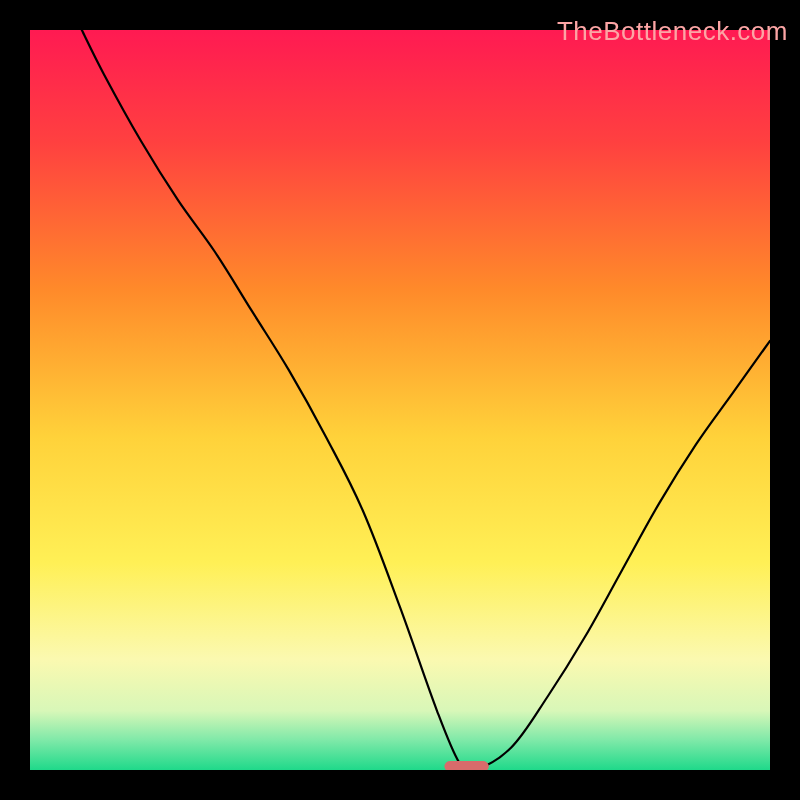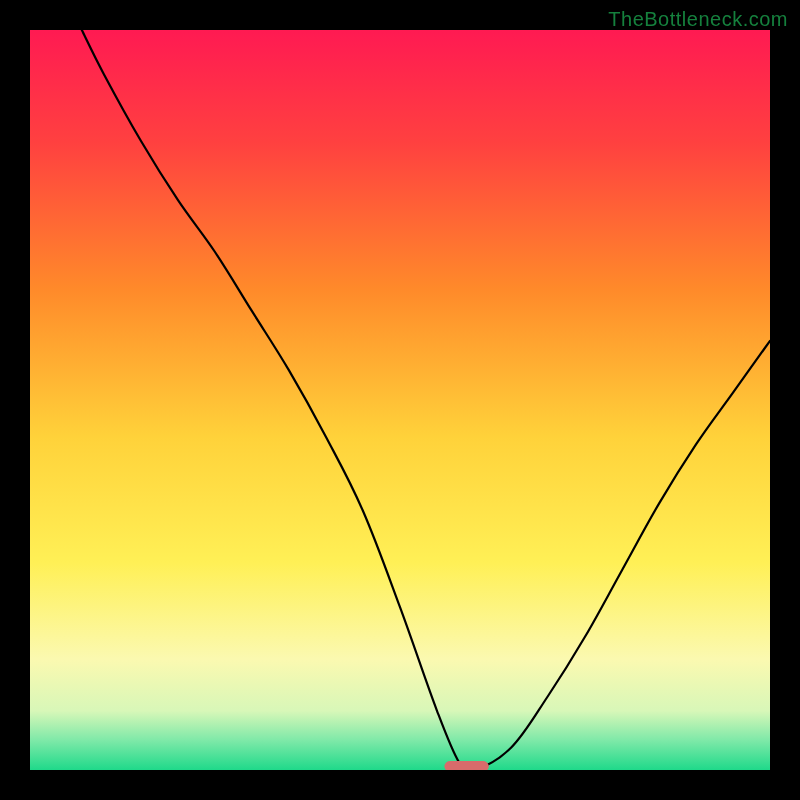--- a/index.html
+++ b/index.html
@@ -11,25 +11,25 @@
     overflow: hidden;
   }
   .container {
     position: relative;
     width: 800px;
     height: 800px;
     background: #000;
   }
   .watermark {
     position: absolute;
-    top: 8px;
+    top: 16px;
     right: 12px;
     font-family: Arial, Helvetica, sans-serif;
-    font-size: 20px;
-    color: #15803d;
+    font-size: 26px;
+    color: #fca5a5;
     letter-spacing: 0.5px;
     z-index: 5;
   }
   .plot {
     position: absolute;
     left: 30px;
     top: 30px;
     width: 740px;
     height: 740px;
   }

